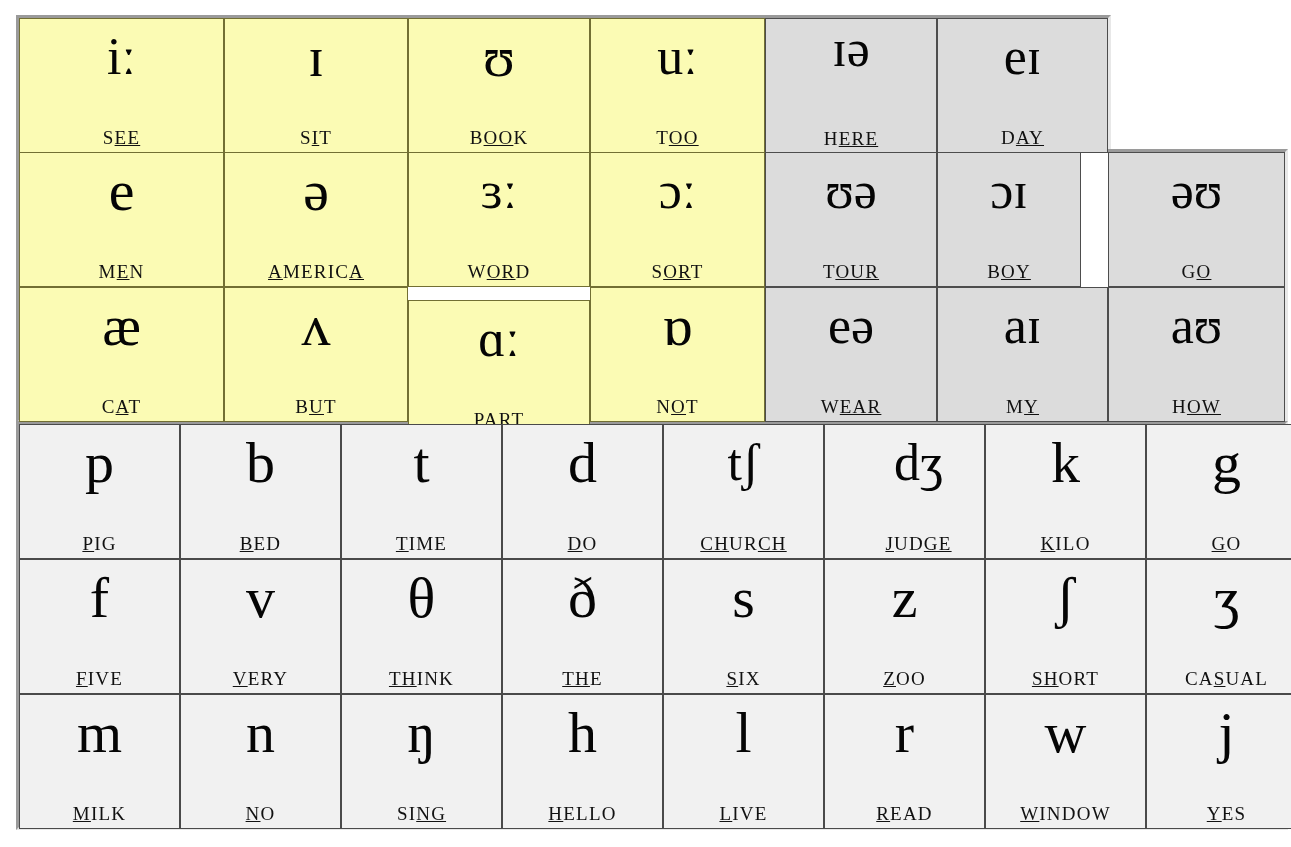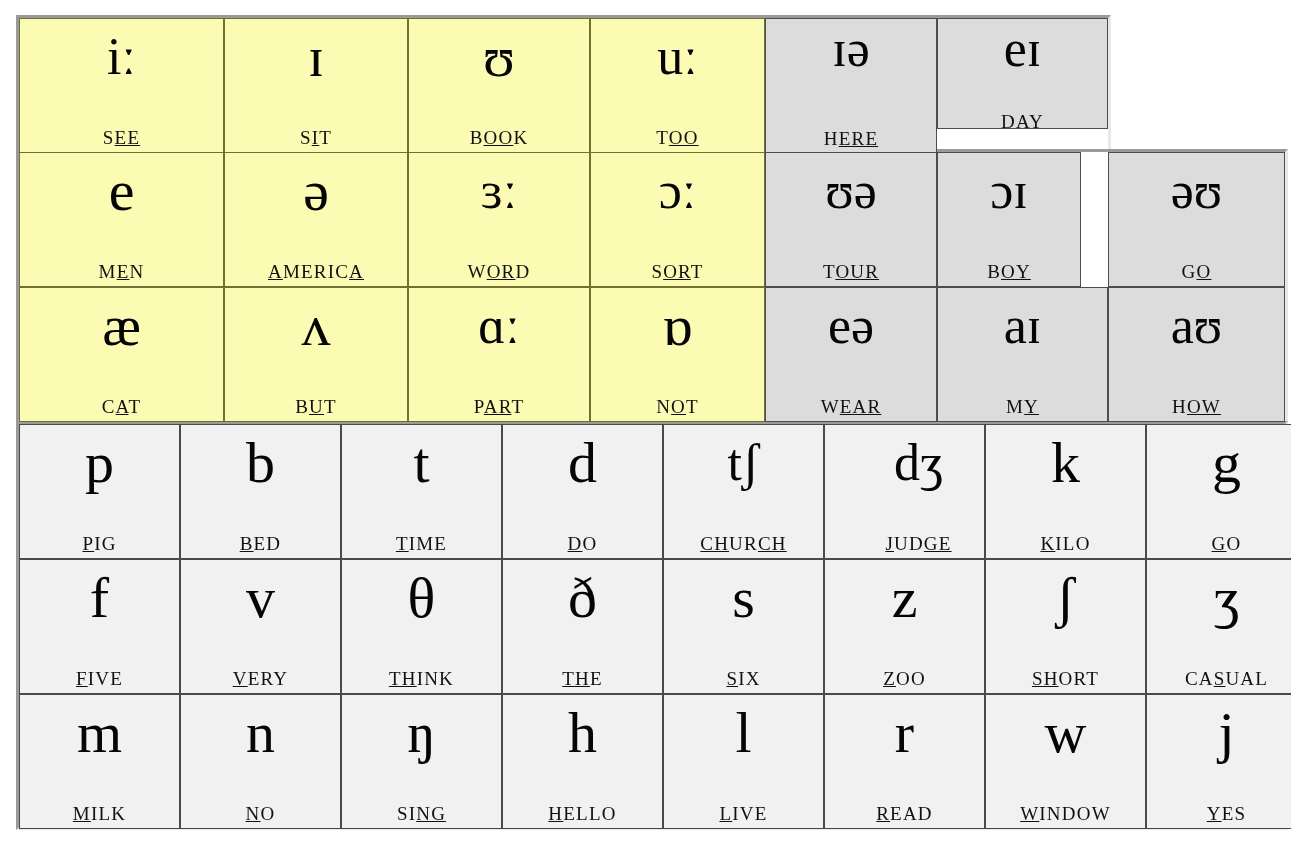--- a/index.html
+++ b/index.html
@@ -92,21 +92,21 @@
         <div class="word">B<u>OO</u>K</div>
       </div>
       <div class="cell yellow" style="left: 590px; top: 18px; width: 175px; height: 135px;">
         <div class="sym ">uː</div>
         <div class="word">T<u>OO</u></div>
       </div>
       <div class="cell grey" style="left: 765px; top: 18px; width: 172px; height: 135px; gap: 17px;">
         <div class="sym ">ɪə</div>
         <div class="word">H<u>ERE</u></div>
       </div>
-      <div class="cell grey" style="left: 937px; top: 18px; width: 171px; height: 111px;">
+      <div class="cell grey" style="left: 937px; top: 18px; width: 171px; height: 135px;">
         <div class="sym ">eɪ</div>
         <div class="word">D<u>AY</u></div>
       </div>
       <div class="cell yellow" style="left: 19px; top: 152px; width: 205px; height: 135px;">
         <div class="sym big">e</div>
         <div class="word">M<u>E</u>N</div>
       </div>
       <div class="cell yellow" style="left: 224px; top: 152px; width: 184px; height: 135px;">
         <div class="sym big">ə</div>
         <div class="word"><u>A</u>MERIC<u>A</u></div>
@@ -132,21 +132,21 @@
         <div class="word">G<u>O</u></div>
       </div>
       <div class="cell yellow" style="left: 19px; top: 287px; width: 205px; height: 135px;">
         <div class="sym big">æ</div>
         <div class="word">C<u>A</u>T</div>
       </div>
       <div class="cell yellow" style="left: 224px; top: 287px; width: 184px; height: 135px;">
         <div class="sym big">ʌ</div>
         <div class="word">B<u>U</u>T</div>
       </div>
-      <div class="cell yellow" style="left: 408px; top: 287px; width: 182px; height: 135px;">
+      <div class="cell yellow" style="left: 408px; top: 300px; width: 182px; height: 135px;">
         <div class="sym ">ɑː</div>
         <div class="word">P<u>AR</u>T</div>
       </div>
       <div class="cell yellow" style="left: 590px; top: 287px; width: 175px; height: 135px;">
         <div class="sym big">ɒ</div>
         <div class="word">N<u>O</u>T</div>
       </div>
       <div class="cell grey" style="left: 765px; top: 287px; width: 172px; height: 135px;">
         <div class="sym ">eə</div>
         <div class="word">W<u>EAR</u></div>

